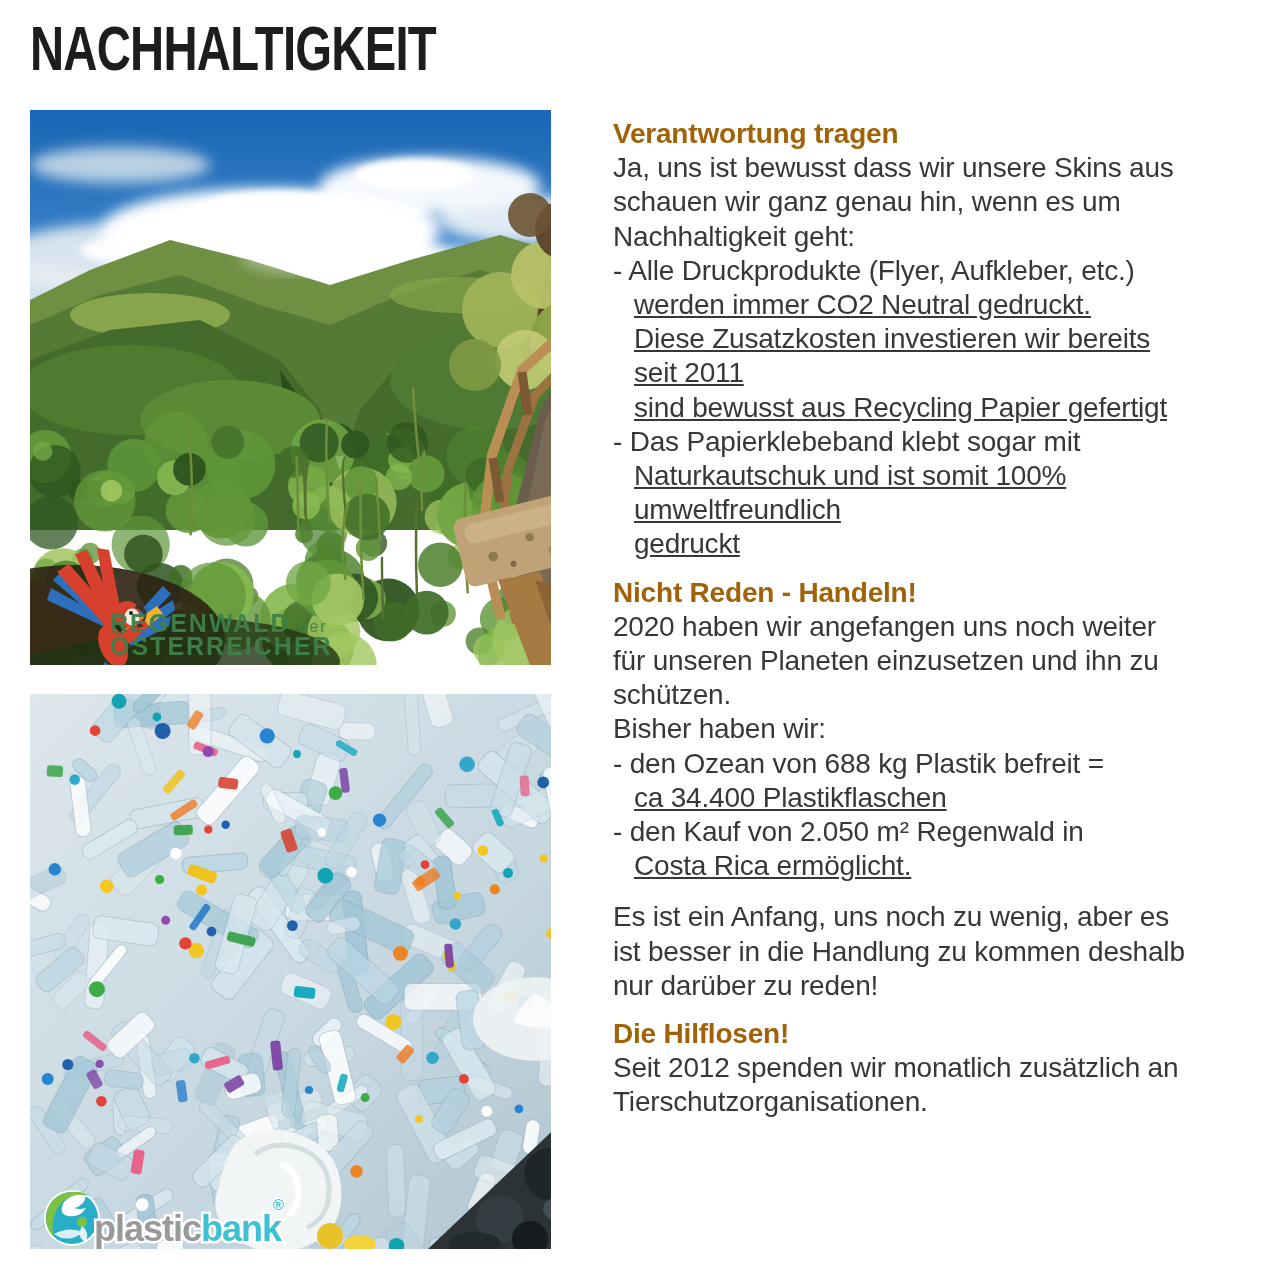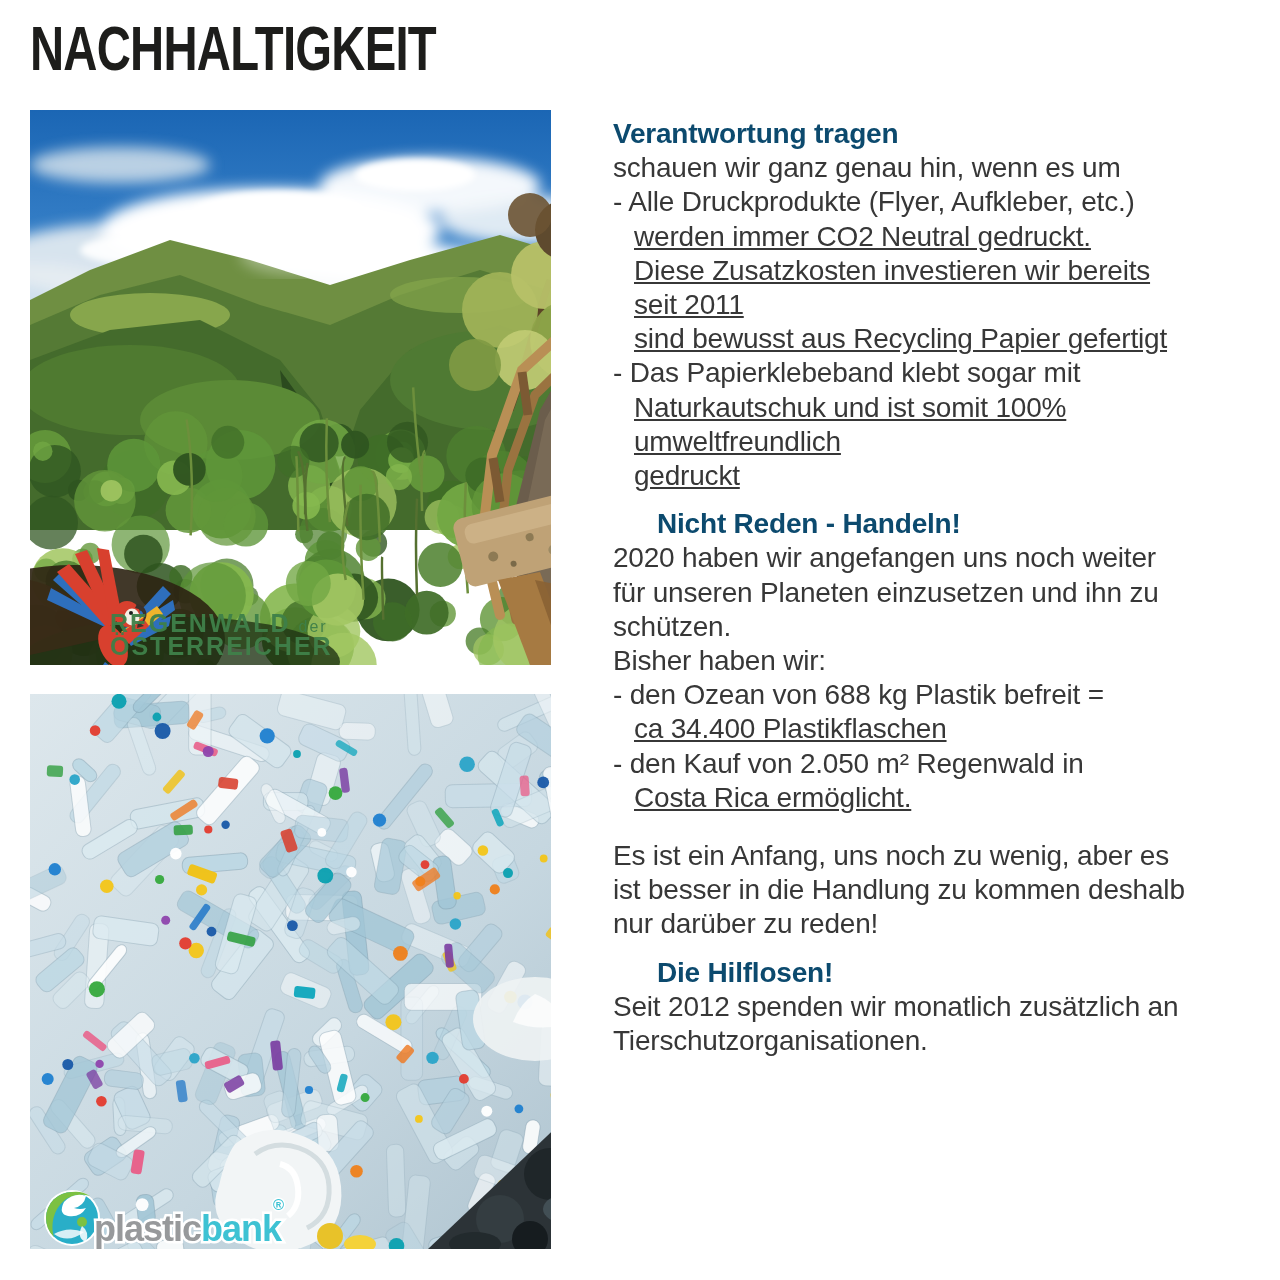--- a/index.html
+++ b/index.html
@@ -14,23 +14,23 @@
   }
   .photo{position:absolute;left:30px;width:521px;height:555px;overflow:hidden;}
   #photo-rainforest{top:110px;}
   #photo-plastic{top:694px;text-align:right;}
   .photo svg{display:block;}
   
   .textcol{
     position:absolute;left:613px;top:117px;width:660px;
     font-size:28px;line-height:34.2px;color:#373737;letter-spacing:-.2px;
   }
-  .textcol .hd{font-weight:bold;color:#0c4a6e;white-space:nowrap;}
-  .textcol .mt{margin-top:14px;margin-left:44px;}
-  .textcol .gap{margin-top:24px;}
+  .textcol .hd{font-weight:bold;color:#a16207;white-space:nowrap;}
+  .textcol .mt{margin-top:14px;}
+  .textcol .gap{margin-top:17px;}
   .ln{white-space:nowrap;}
   .bc{padding-left:21px;text-decoration:underline;}
 </style>
 </head>
 <body>
 
 <h1 class="page-title">NACHHALTIGKEIT</h1>
 
 <div class="photo" id="photo-rainforest">
   <svg width="553" height="555" viewBox="0 0 553 555" xmlns="http://www.w3.org/2000/svg">
@@ -600,21 +600,23 @@
       <text x="64" y="547" font-family="Liberation Sans, DejaVu Sans, sans-serif" font-weight="bold" font-size="36" letter-spacing="-1" paint-order="stroke" stroke="#ffffff" stroke-width="5">
         <tspan fill="#97999b">plastic</tspan><tspan fill="#3ec2d3">bank</tspan>
       </text>
       <text x="243" y="516" font-family="Liberation Sans, DejaVu Sans, sans-serif" font-weight="bold" font-size="15" fill="#3ec2d3" paint-order="stroke" stroke="#ffffff" stroke-width="3">®</text>
     </g>
   </svg>
 </div>
 
 <div class="textcol" id="textcol">
     <div class="hd">Verantwortung tragen</div>
+    <div class="ln">Ja, uns ist bewusst dass wir unsere Skins aus</div>
     <div class="ln">schauen wir ganz genau hin, wenn es um</div>
+    <div class="ln">Nachhaltigkeit geht:</div>
     <div class="ln">- Alle Druckprodukte (Flyer, Aufkleber, etc.)</div>
     <div class="ln bc">werden immer CO2 Neutral gedruckt.</div>
     <div class="ln bc">Diese Zusatzkosten investieren wir bereits</div>
     <div class="ln bc">seit 2011</div>
     <div class="ln bc">sind bewusst aus Recycling Papier gefertigt</div>
     <div class="ln">- Das Papierklebeband klebt sogar mit</div>
     <div class="ln bc">Naturkautschuk und ist somit 100%</div>
     <div class="ln bc">umweltfreundlich</div>
     <div class="ln bc">gedruckt</div>
     <div class="hd mt">Nicht Reden - Handeln!</div>

